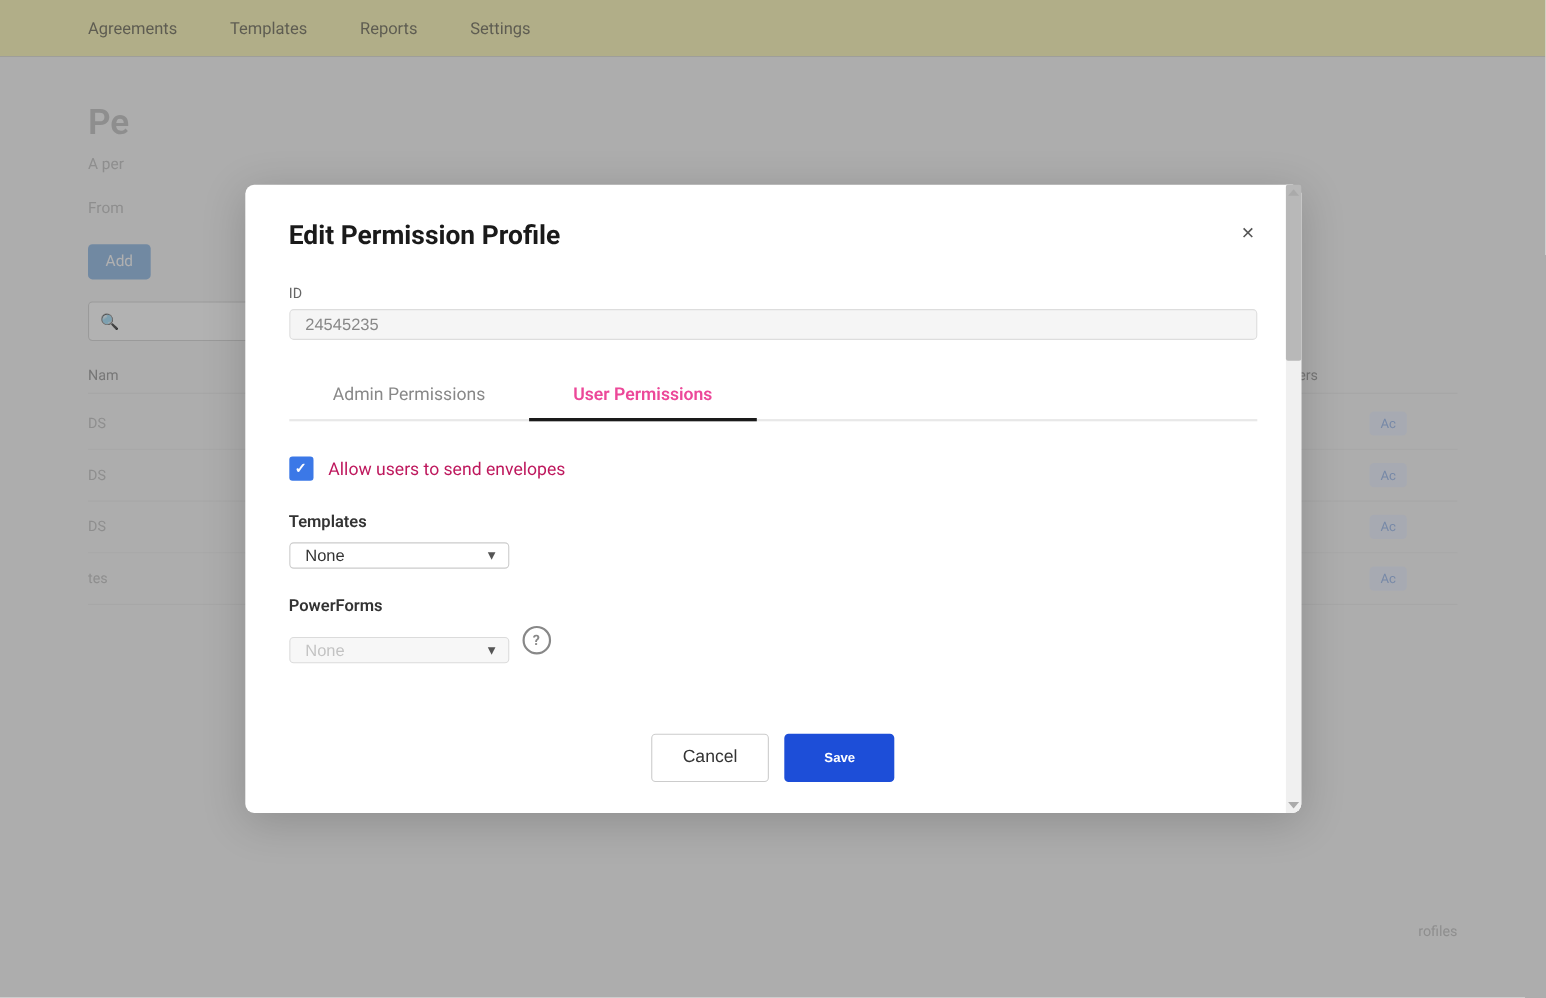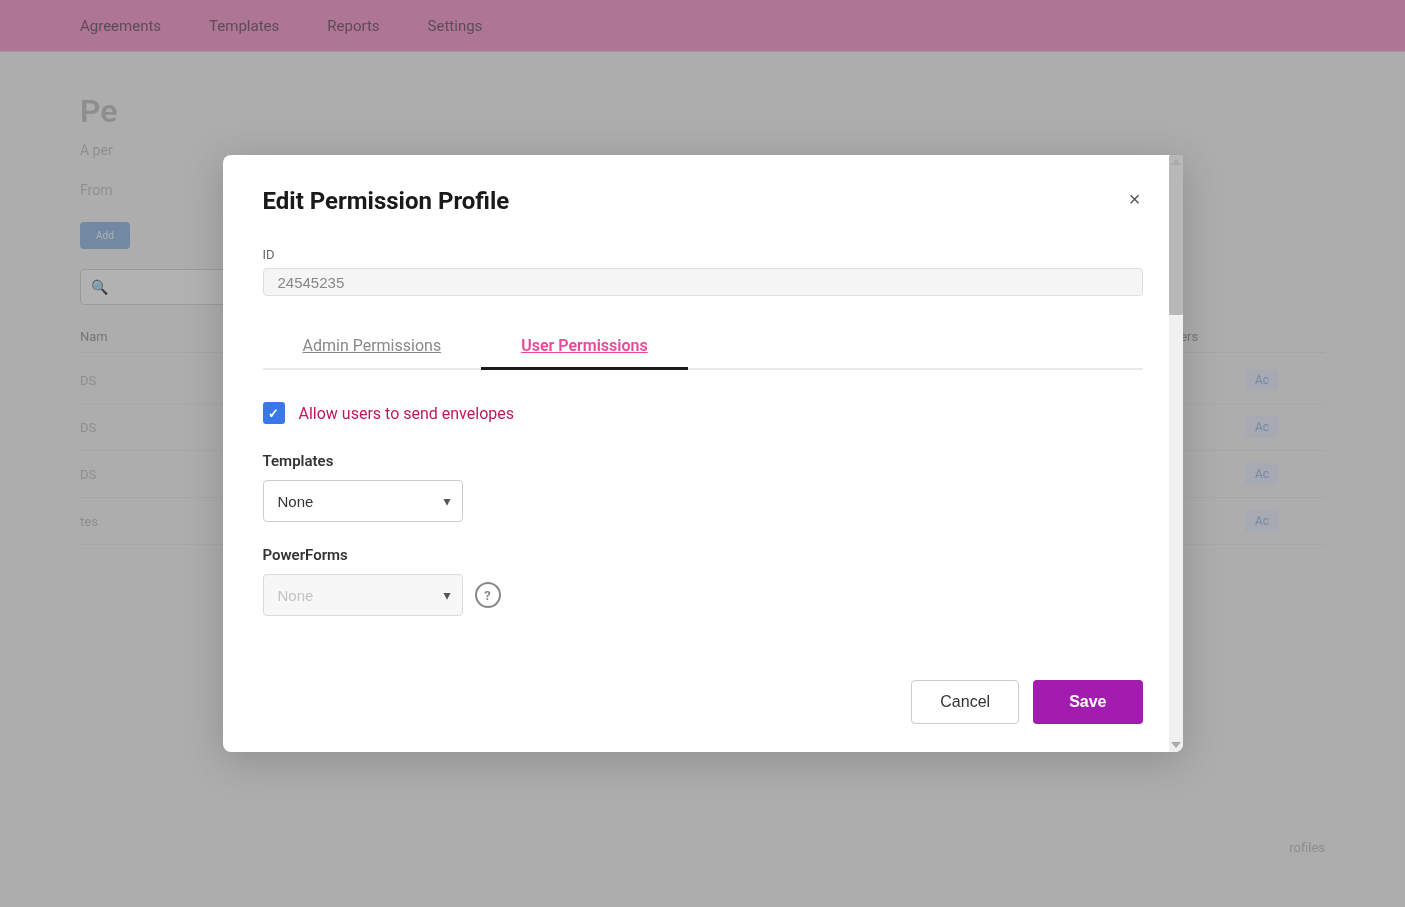--- a/index.html
+++ b/index.html
@@ -19,21 +19,21 @@
       inset: 0;
       background: #ffffff;
     }
 
     .bg-nav {
       position: absolute;
       top: 0;
       left: 0;
       right: 0;
       height: 52px;
-      background: #f9a8d4;
+      background: #fef9c3;
       border-bottom: 1px solid #e0e0e0;
       display: flex;
       align-items: center;
       padding: 0 80px;
       gap: 48px;
     }
 
     .bg-nav-item {
       color: #555;
       font-size: 15px;
@@ -62,21 +62,21 @@
       font-size: 14px;
       margin-bottom: 24px;
     }
 
     .bg-add-btn {
       display: inline-block;
       background: #6ba3e0;
       color: white;
       padding: 8px 16px;
       border-radius: 4px;
-      font-size: 10px;
+      font-size: 14px;
       margin-bottom: 20px;
       opacity: 0.6;
     }
 
     .bg-search {
       width: 200px;
       height: 36px;
       border: 1px solid #ddd;
       border-radius: 4px;
       background: #fff;
@@ -218,21 +218,20 @@
     }
 
     .tab {
       padding: 12px 40px;
       font-size: 16px;
       cursor: pointer;
       color: #888;
       font-weight: 400;
       border-bottom: 3px solid transparent;
       margin-bottom: -2px;
-      text-decoration: underline;
     }
 
     .tab.active {
       color: #ec4899;
       font-weight: 600;
       border-bottom: 3px solid #1a1a1a;
     }
 
     .section-content {
       padding: 28px 0 20px;
@@ -280,21 +279,21 @@
     }
 
     .select-wrapper {
       position: relative;
       display: inline-block;
       width: 200px;
     }
 
     .select-field {
       width: 100%;
-      height: 42px;
+      height: 24px;
       border: 1px solid #ccc;
       border-radius: 4px;
       background: #ffffff;
       padding: 0 36px 0 14px;
       font-size: 15px;
       color: #333;
       appearance: none;
       cursor: pointer;
       outline: none;
     }
@@ -332,44 +331,44 @@
       font-size: 13px;
       font-weight: bold;
       cursor: pointer;
       flex-shrink: 0;
       margin-bottom: 8px;
     }
 
     .modal-footer {
       padding: 20px 40px 28px;
       display: flex;
-      justify-content: flex-end;
+      justify-content: center;
       gap: 14px;
       flex-shrink: 0;
     }
 
     .btn-cancel {
       height: 44px;
       padding: 0 28px;
       border: 1px solid #ccc;
       border-radius: 4px;
       background: #ffffff;
       font-size: 16px;
       color: #333;
       cursor: pointer;
     }
 
     .btn-save {
       height: 44px;
       padding: 0 36px;
       border: none;
       border-radius: 4px;
-      background: #a21caf;
+      background: #1d4ed8;
       color: #ffffff;
-      font-size: 16px;
+      font-size: 12px;
       font-weight: 600;
       cursor: pointer;
     }
   </style>
 </head>
 <body>
 
 <div class="bg-page">
   <div class="bg-nav">
     <span class="bg-nav-item">Agreements</span>

